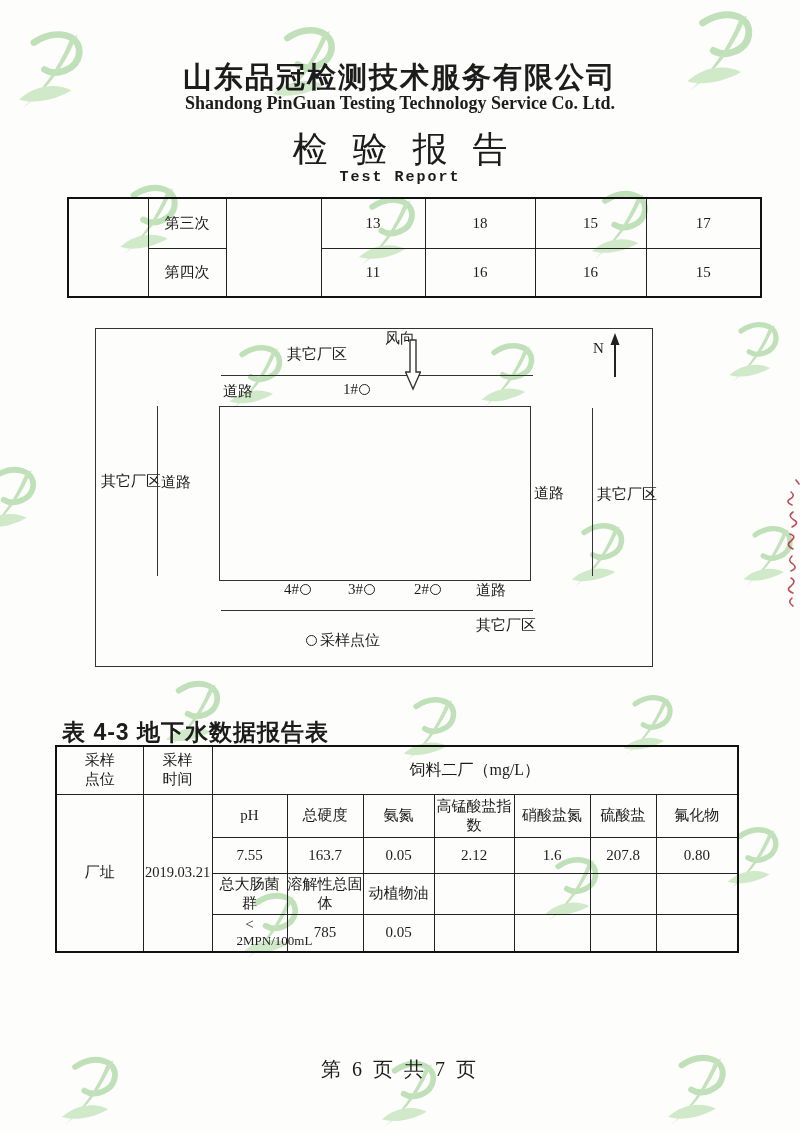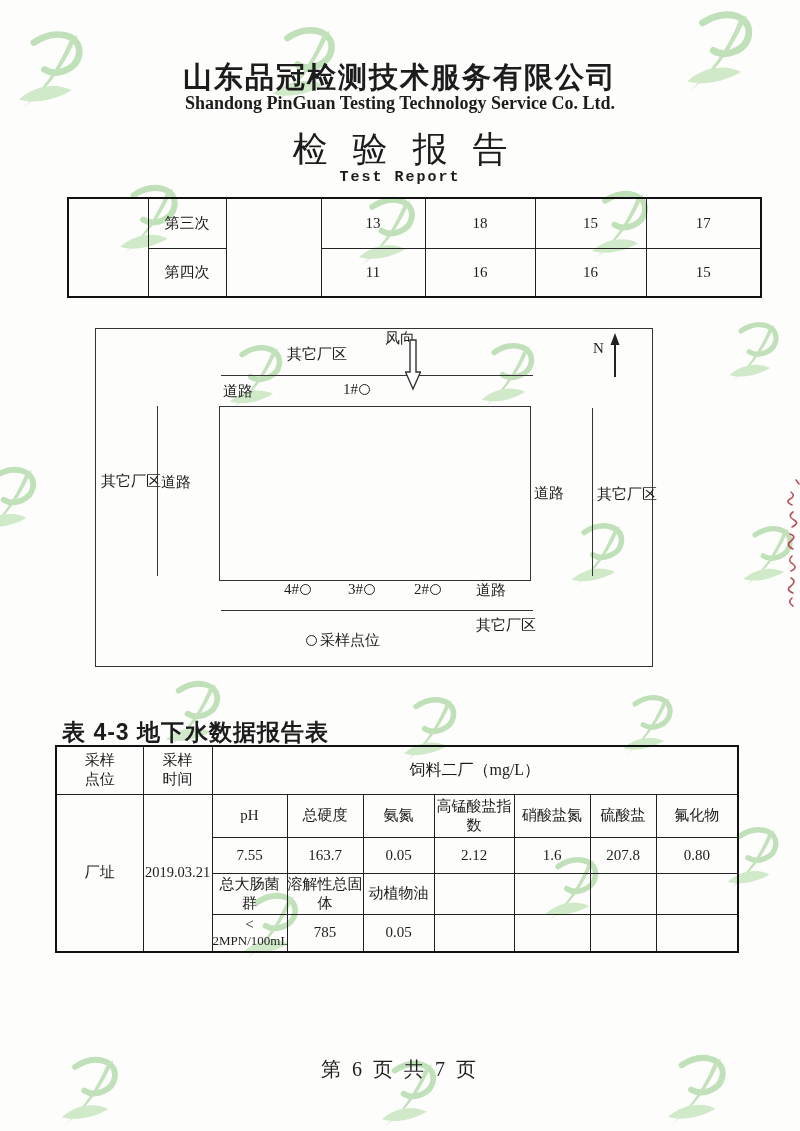--- a/index.html
+++ b/index.html
@@ -23,21 +23,21 @@
                 font-family:"Liberation Mono", monospace; }
 
   
   table { border-collapse:collapse; table-layout:fixed; }
   td { border:1.2px solid #222; text-align:center; vertical-align:middle;
        font-size:15px; overflow:visible; }
   .t1 { left:35px; top:197px; width:693px; height:99px; border:2.5px solid #111;margin-left:32px; }
   .t43 { left:55px; top:745px; width:682px; height:206px; border:2.5px solid #111; }
   .t43-title { left:62px; top:717px; font-size:23px; font-weight:bold;
                font-family:"Liberation Sans", sans-serif; letter-spacing:1px; }
-  .small { font-size:13px; white-space:nowrap; }
+  .small { font-size:13px; white-space:nowrap;margin-left:24px; }
   .date  { font-size:14.5px; white-space:nowrap; }
   .items-hd { font-size:16px; }
 
   
   .diagram { left:95px; top:328px; width:558px; height:339px; border:1.5px solid #333; }
   .diagram .lbl { position:absolute; font-size:15px; white-space:nowrap; }
   .hline { position:absolute; height:0; border-top:1.5px solid #333; }
   .vline { position:absolute; width:0; border-left:1.5px solid #333; }
   .inner-rect { position:absolute; left:123px; top:77px; width:312px; height:175px;
                 border:1.5px solid #333; }

